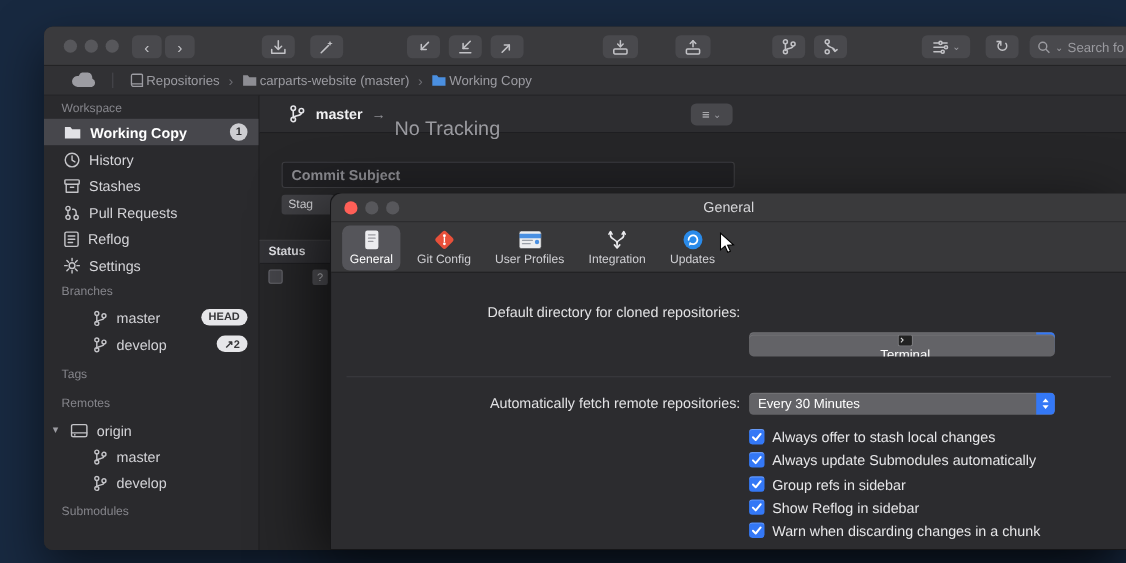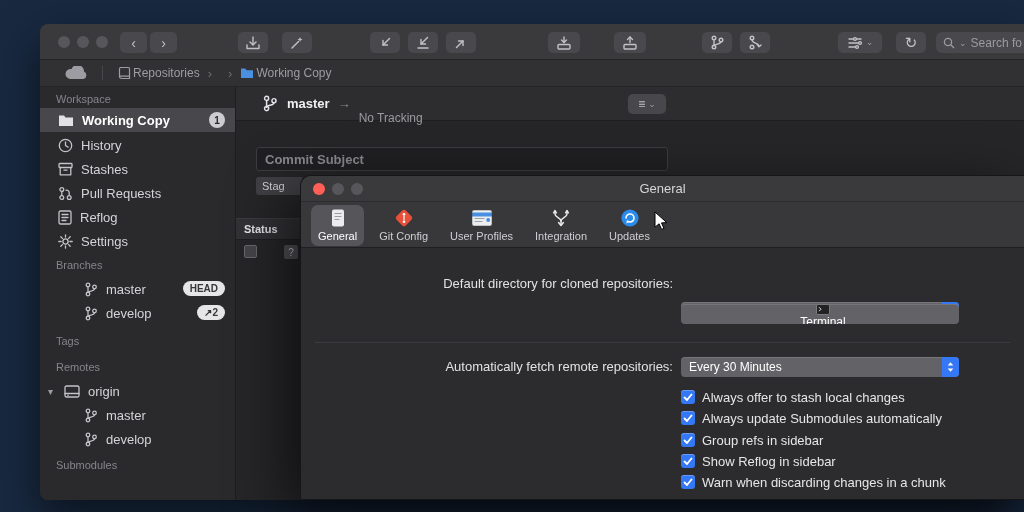--- a/index.html
+++ b/index.html
@@ -51,21 +51,21 @@
           border-radius:8px; color:#37373a; font-size:10px; font-weight:bold;
           display:flex; align-items:center; }
   .disclosure { position:absolute; left:8px; color:#9c9ca2; font-size:10px; }
 
   
   #content { position:absolute; left:196px; top:63px; right:0; bottom:0; background:#262628; }
   #branchbar { position:absolute; left:0; top:0; right:0; height:34px; background:#2d2d30;
                border-bottom:1px solid #1e1e21; display:flex; align-items:center; padding-left:26px; }
   #branchbar .cur { color:#f0f0f2; font-size:13px; font-weight:bold; margin-left:9px; }
   #branchbar .sep { color:#8b8b90; margin:0 8px; font-size:13px; }
-  #branchbar .trk { color:#9b9ba0; font-size:12px;margin-top:28px; }
+  #branchbar .trk { color:#9b9ba0; font-size:18px;margin-top:28px; }
   #branchmenu { position:absolute; left:392px; top:7px; width:38px; height:20px; background:#48484c;
                 border-radius:5px; display:flex; align-items:center; justify-content:center; gap:3px;
                 color:#c2c2c6; font-size:12px; }
   #commitfield { position:absolute; left:20px; top:60px; width:412px; height:24px; background:#202023;
                  border:1px solid #3d3d41; border-radius:3px; display:flex; align-items:center; }
   #commitfield input { background:transparent; border:none; outline:none; width:100%;
                        padding:0 8px; color:#d2d2d6; font-size:13px; font-family:inherit;font-weight:bold; }
   #commitfield input::placeholder { color:#8a8a8f; }
   #stagebtn { position:absolute; left:20px; top:90px; width:48px; height:18px; background:#414145;
               border-radius:3px; color:#d6d6da; font-size:11px; display:flex; align-items:center;
@@ -265,20 +265,28 @@
     <span class="crumb">
       <span>
         <svg width="14" height="14" viewBox="0 0 14 14">
             <path d="M3.5 1.5h8a1 1 0 0 1 1 1v10h-8A2 2 0 0 1 2.5 10.5V3a1.5 1.5 0 0 1 1-1.5z" fill="none" stroke="#9c9ca2" stroke-width="1.2"></path>
             <path d="M2.8 10.2h9.7" stroke="#9c9ca2" stroke-width="1.2"></path>
           </svg>
       </span>
       <span>Repositories</span>
     </span>
     <span class="crumb-sep">›</span>
+    <span class="crumb">
+      <span>
+        <svg width="14" height="12" viewBox="0 0 14 12">
+            <path d="M1 1.5h4.2l1.5 1.7H13V11H1z" fill="#8d8d93"></path>
+          </svg>
+      </span>
+      <span>carparts-website (master)</span>
+    </span>
     <span class="crumb-sep">›</span>
     <span class="crumb">
       <span>
         <svg width="14" height="12" viewBox="0 0 14 12">
             <path d="M1 1.5h4.2l1.5 1.7H13V11H1z" fill="#4a8fe0"></path>
           </svg>
       </span>
       <span>Working Copy</span>
     </span>
   </div>

